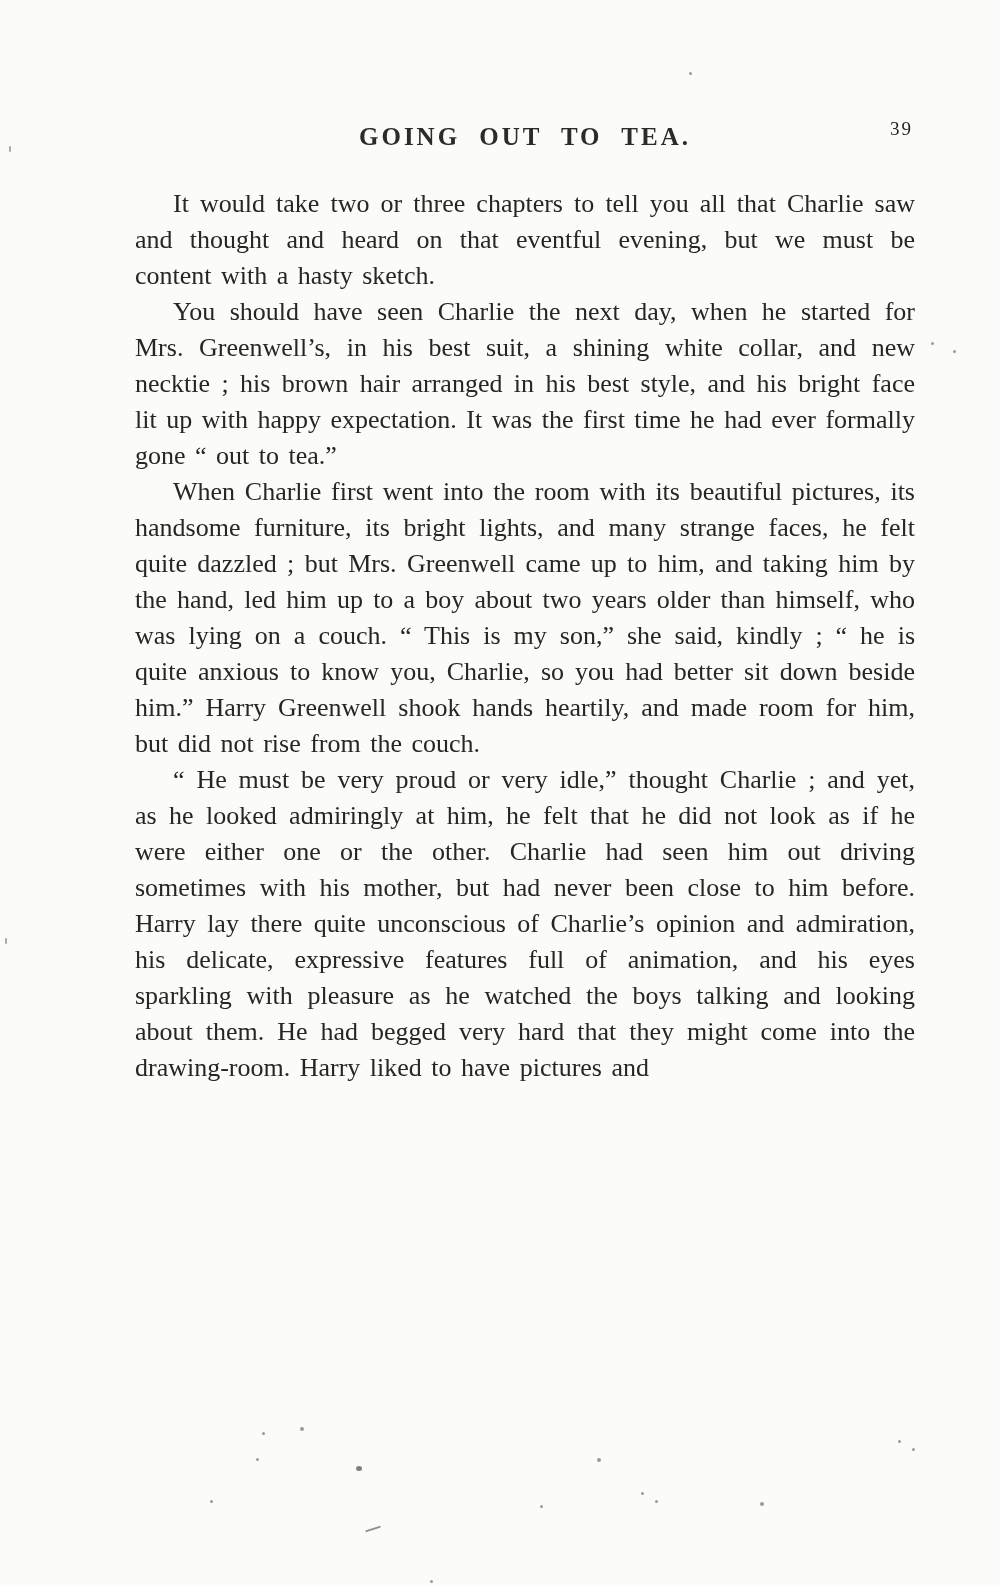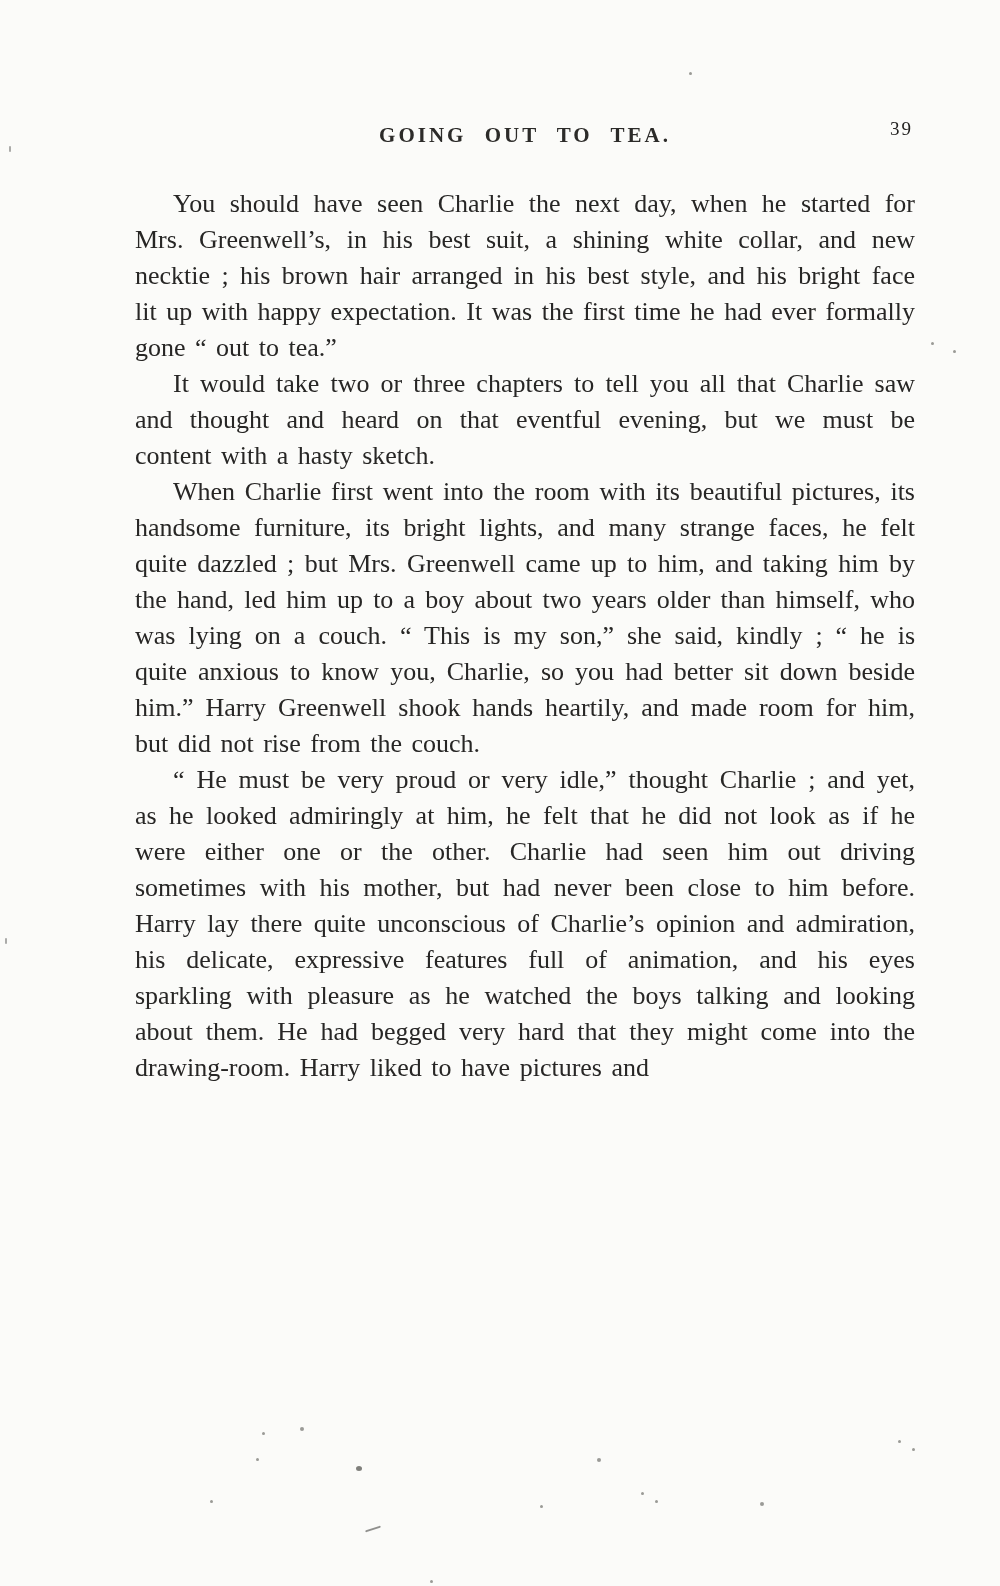--- a/index.html
+++ b/index.html
@@ -24,21 +24,21 @@
     top: 120px;
     left: 135px;
     width: 780px;
     height: 34px;
   }
   .head-title {
     position: absolute;
     left: 50%;
     transform: translateX(-50%);
     top: 3px;
-    font-size: 21px;
+    font-size: 25px;
     font-weight: bold;
     letter-spacing: 3px;
     word-spacing: 10px;
     white-space: nowrap;
     color: #2c2b29;
   }
   .page-num {
     position: absolute;
     right: 2px;
     top: -2px;
@@ -89,22 +89,22 @@
 <body>
 
 <div class="page">
 
   <header class="running-head">
     <span class="head-title">GOING OUT TO TEA.</span>
     <span class="page-num">39</span>
   </header>
 
   <main class="body-text">
+    <p>It would take two or three chapters to tell you all that Charlie saw and thought and heard on that eventful evening, but we must be content with a hasty sketch.</p>
     <p>You should have seen Charlie the next day, when he started for Mrs. Greenwell’s, in his best suit, a shining white collar, and new necktie ; his brown hair arranged in his best style, and his bright face lit up with happy expectation.  It was the first time he had ever formally gone “ out to tea.”</p>
-    <p>It would take two or three chapters to tell you all that Charlie saw and thought and heard on that eventful evening, but we must be content with a hasty sketch.</p>
     <p>When Charlie first went into the room with its beautiful pictures, its handsome furniture, its bright lights, and many strange faces, he felt quite dazzled ; but Mrs. Greenwell came up to him, and taking him by the hand, led him up to a boy about two years older than himself, who was lying on a couch.  “ This is my son,” she said, kindly ;  “ he is quite anxious to know you, Charlie, so you had better sit down beside him.”  Harry Greenwell shook hands heartily, and made room for him, but did not rise from the couch.</p>
     <p>“ He must be very proud or very idle,” thought Charlie ; and yet, as he looked admiringly at him, he felt that he did not look as if he were either one or the other.  Charlie had seen him out driving sometimes with his mother, but had never been close to him before.  Harry lay there quite unconscious of Charlie’s opinion and admiration, his delicate, expressive features full of animation, and his eyes sparkling with pleasure as he watched the boys talking and looking about them.  He had begged very hard that they might come into the drawing-room.  Harry liked to have pictures and</p>
   </main>
 
   <div>
     <span class="speck comma" style="left:9px;  top:146px;"></span>
     <span class="speck s1" style="left:689px; top:72px;"></span>
     <span class="speck s1" style="left:931px; top:342px;"></span>
     <span class="speck s1" style="left:953px; top:350px;"></span>
     <span class="speck comma" style="left:5px;  top:938px;"></span>

